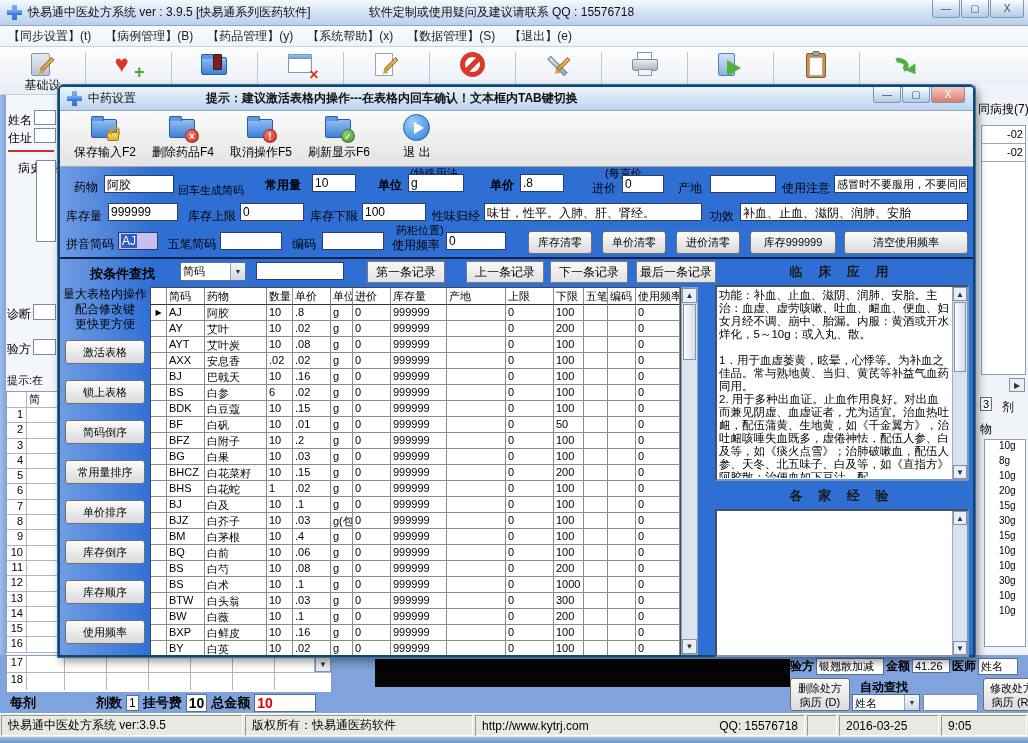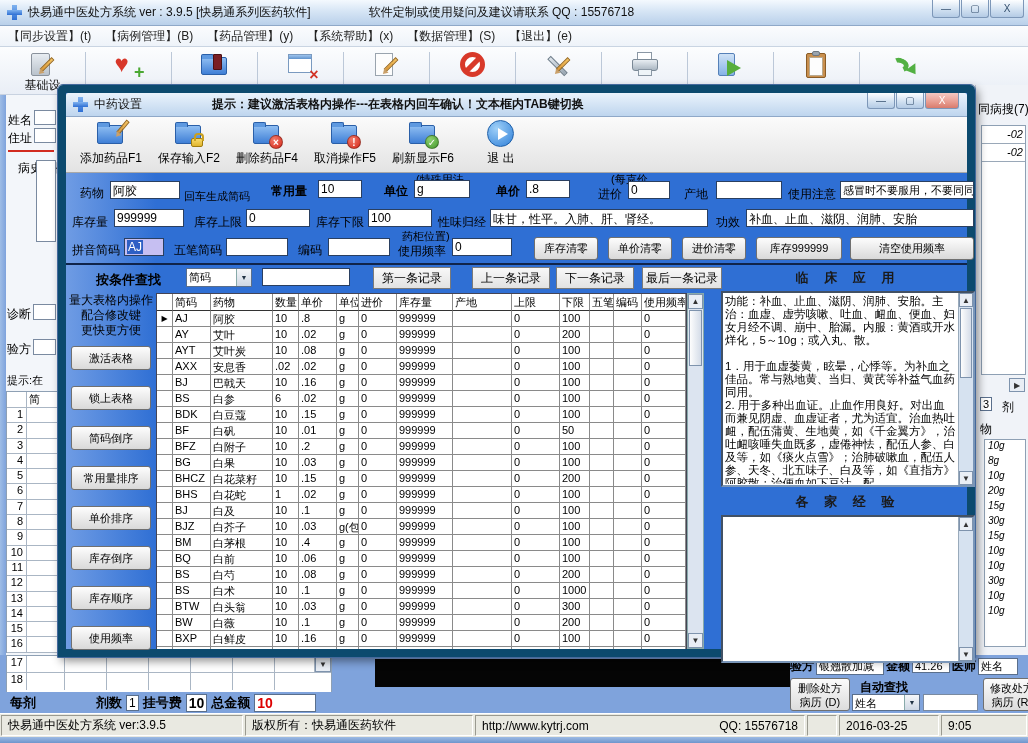--- a/index.html
+++ b/index.html
@@ -62,23 +62,23 @@
   .lbl { position:absolute; font-size:12px; color:#000; white-space:nowrap; }
   .stub { position:absolute; background:#fff; border:1px solid #7a8aa0; }
   .redline { position:absolute; height:2px; background:#d22b20; }
   .vtext { width:14px; word-break:break-all; line-height:13px; font-size:12px; }
   .lgrid { position:absolute; background:#fff; border:1px solid #8ea0b4; }
   .lgrid-row { display:flex; border-bottom:1px solid #aab6c4; }
   .lgrid-num { width:20px; text-align:right; padding-right:3px; font-size:11px; color:#000; border-right:1px solid #aab6c4; }
 
   
   #right-strip { left:975px; top:85px; width:53px; height:570px; background:#f0f3f8; border-left:1px solid #c0c8d4; }
-  .rlist { position:absolute; background:#fff; border:1px solid #8ea0b4; overflow:hidden;font-style:italic; }
+  .rlist { position:absolute; background:#fff; border:1px solid #8ea0b4; overflow:hidden; }
   .rrow { height:18px; border-bottom:1px solid #9aa8b8; font-size:11px; text-align:right; padding:2px 2px 0 0; }
-  .dose-item { height:15px; font-size:10px; padding-left:3px; }
+  .dose-item { height:15px; font-size:10px; padding-left:14px; }
 
   
   #bottom-band { left:0; top:655px; width:1028px; height:58px; background:#7fa3dc; }
   #black-bar { left:375px; top:659px; width:415px; height:28px; background:#050505; }
   #grid-frag { left:6px; top:655px; width:326px; height:44px; background:#fff; border:1px solid #8ea0b4; }
   .frag-row { height:17px; display:flex; border-bottom:1px solid #aab6c4; }
   .frag-cell { border-right:1px solid #aab6c4; height:100%; }
   #perdose-bar { left:6px; top:692px; width:369px; height:21px; background:#7fa3dc; display:flex; align-items:center; }
   .pd-label { font-weight:bold; font-size:13px; color:#000; }
   .pd-box { background:#fff; border:1px solid #5a6f8c; padding:0 2px; margin:0 4px; }
@@ -90,21 +90,21 @@
   .combo { background:#fff; border:1px solid #5a6f8c; display:flex; }
   .combo .cval { flex:1; padding:1px 2px; font-size:11px; }
   .combo .carrow { width:15px; background:linear-gradient(#f4f6f9,#cfd8e4); border-left:1px solid #8aa; font-size:7px; display:flex; align-items:center; justify-content:center; color:#234; }
 
   
   #statusbar { left:0; top:713px; width:1028px; height:24px; background:#e9e9e1; border-top:1px solid #fff; display:flex; }
   .scell { border:1px solid; border-color:#9a9a90 #fff #fff #9a9a90; margin:1px; display:flex; align-items:center; padding:0 6px; font-size:12px; white-space:nowrap; overflow:hidden; }
   #bottom-edge { left:0; top:737px; width:1028px; height:6px; background:linear-gradient(#9dbbe4,#6f95cc); }
 
   
-  #dialog { left:58px; top:85px; width:917px; height:572px; border:8px solid #0c4a6e; outline:1px solid #44699c; border-radius:5px 5px 0 0; background:#2f6fd4; box-shadow:3px 4px 10px rgba(0,0,0,.45); z-index:10; display:flex; flex-direction:column; }
+  #dialog { left:58px; top:85px; width:917px; height:572px; border:2px solid #0c4a6e; outline:1px solid #44699c; border-radius:5px 5px 0 0; background:#2f6fd4; box-shadow:3px 4px 10px rgba(0,0,0,.45); z-index:10; display:flex; flex-direction:column; }
   #dlg-titlebar { height:24px; background:linear-gradient(#eaf3fc,#bed5ee); border-bottom:1px solid #8fa8c8; display:flex; align-items:center; border-radius:2px 2px 0 0; }
   #dlg-title { font-size:12px; color:#111; margin-right:70px; }
   #dlg-hint { font-size:12px; font-weight:bold; color:#111; }
   .dlg-winbtns { position:absolute; right:8px; top:0; display:flex; }
   #dlg-toolbar { height:56px; background:linear-gradient(#fbfbfb,#e3e3e3); border-bottom:1px solid #a8a8a8; display:flex; padding-left:6px; }
   .dbtn { width:78px; height:54px; display:flex; flex-direction:column; align-items:center; padding-top:2px; }
   .dbtn .dlabel { font-size:12px; color:#000; margin-top:1px; white-space:nowrap; }
   .dicon { width:32px; height:30px; position:relative; }
   .d-folder { position:absolute; left:2px; top:6px; width:26px; height:19px; background:linear-gradient(#8fbef2,#3f7fd6); border:1px solid #2a5fa8; border-radius:2px; }
   .d-folder:before { content:""; position:absolute; left:-1px; top:-4px; width:11px; height:4px; background:#5e99e0; border:1px solid #2a5fa8; border-bottom:none; border-radius:2px 2px 0 0; }
@@ -462,27 +462,20 @@
       <div class="winbtn" style="height:16px;">—</div>
       <div class="winbtn" style="height:16px;">▢</div>
       <div class="winbtn red" style="height:16px;width:34px;">X</div>
     </div>
   </div>
 
   <div id="dlg-toolbar">
     <div class="dbtn">
       <div class="dicon">
           <div class="d-folder"></div>
-          <div class="d-pencil"></div>
-        </div>
-      <div class="dlabel">添加药品F1</div>
-    </div>
-    <div class="dbtn">
-      <div class="dicon">
-          <div class="d-folder"></div>
           <div class="d-lock"></div>
         </div>
       <div class="dlabel">保存输入F2</div>
     </div>
     <div class="dbtn">
       <div class="dicon">
           <div class="d-folder"></div>
           <div class="d-badge bg-red">×</div>
         </div>
       <div class="dlabel">删除药品F4</div>

